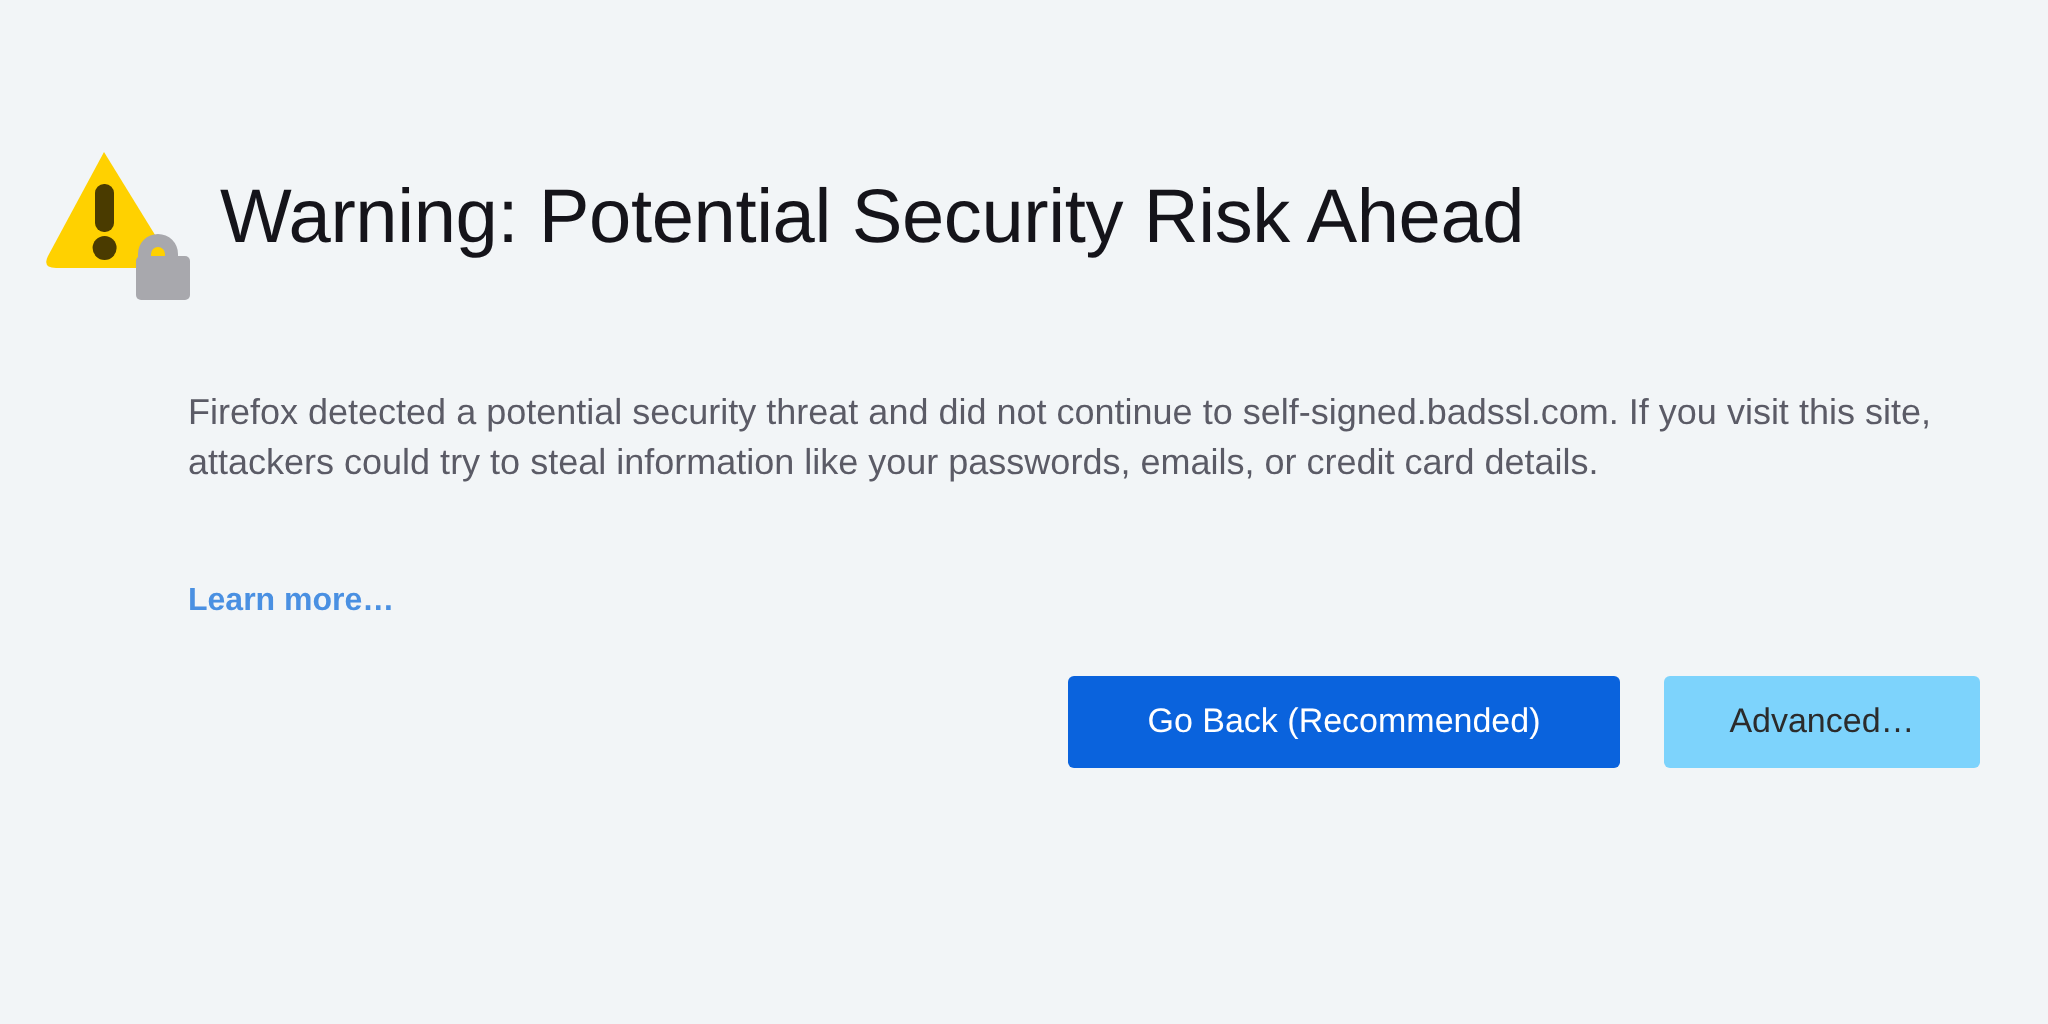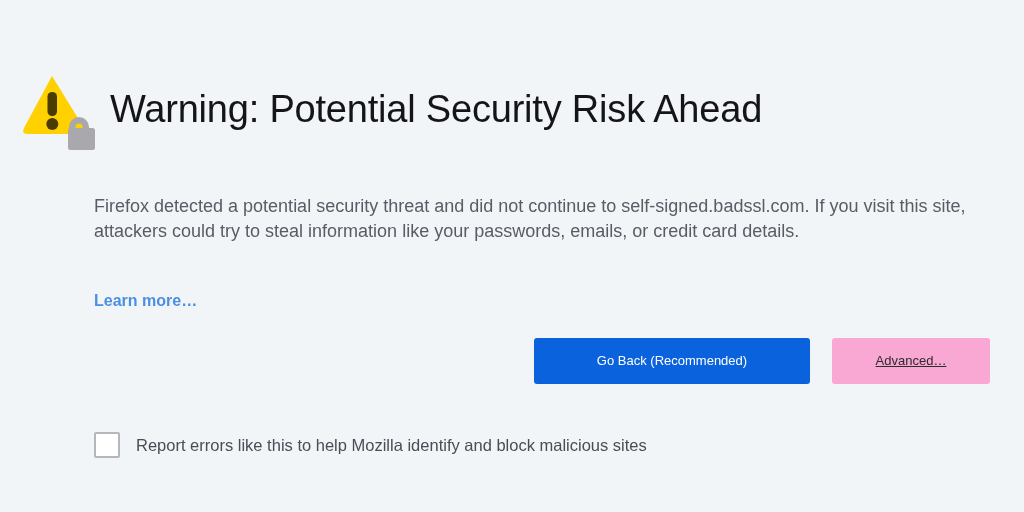--- a/index.html
+++ b/index.html
@@ -80,42 +80,41 @@
     left: 0;
     top: 338px;
     width: 990px;
     display: flex;
     justify-content: flex-end;
     align-items: center;
     gap: 22px;
   }
   .btn {
     font-family: "Liberation Sans", sans-serif;
-    font-size: 13px;
+    font-size: 17px;
     border: none;
     border-radius: 3px;
     cursor: pointer;
     padding: 0 20px;
     height: 46px;
     line-height: 46px;
     white-space: nowrap;
     box-sizing: border-box;
   }
   .btn-primary {
     background: #0a63dd;
     color: #ffffff;
     min-width: 276px;
     font-weight: 400;
   }
   .btn-secondary {
-    background: #f9a8d4;
+    background: #7dd3fc;
     color: #2b2b2b;
     min-width: 158px;
     font-weight: 400;
-    text-decoration: underline;
   }
 
   
   .checkbox-row {
     position: absolute;
     left: 94px;
     top: 432px;
     display: flex;
     align-items: center;
   }
@@ -161,18 +160,14 @@
 
   <p class="body-copy">Firefox detected a potential security threat and did not continue to self-signed.badssl.com. If you visit this site, attackers could try to steal information like your passwords, emails, or credit card details.</p>
 
   <a class="learn-more">Learn more…</a>
 
   <div class="button-row">
     <button class="btn btn-primary">Go Back (Recommended)</button>
     <button class="btn btn-secondary">Advanced…</button>
   </div>
 
-  <div class="checkbox-row">
-    <span class="checkbox-box"></span>
-    <span class="checkbox-label">Report errors like this to help Mozilla identify and block malicious sites</span>
-  </div>
 
 </div>
 
 </body></html>

